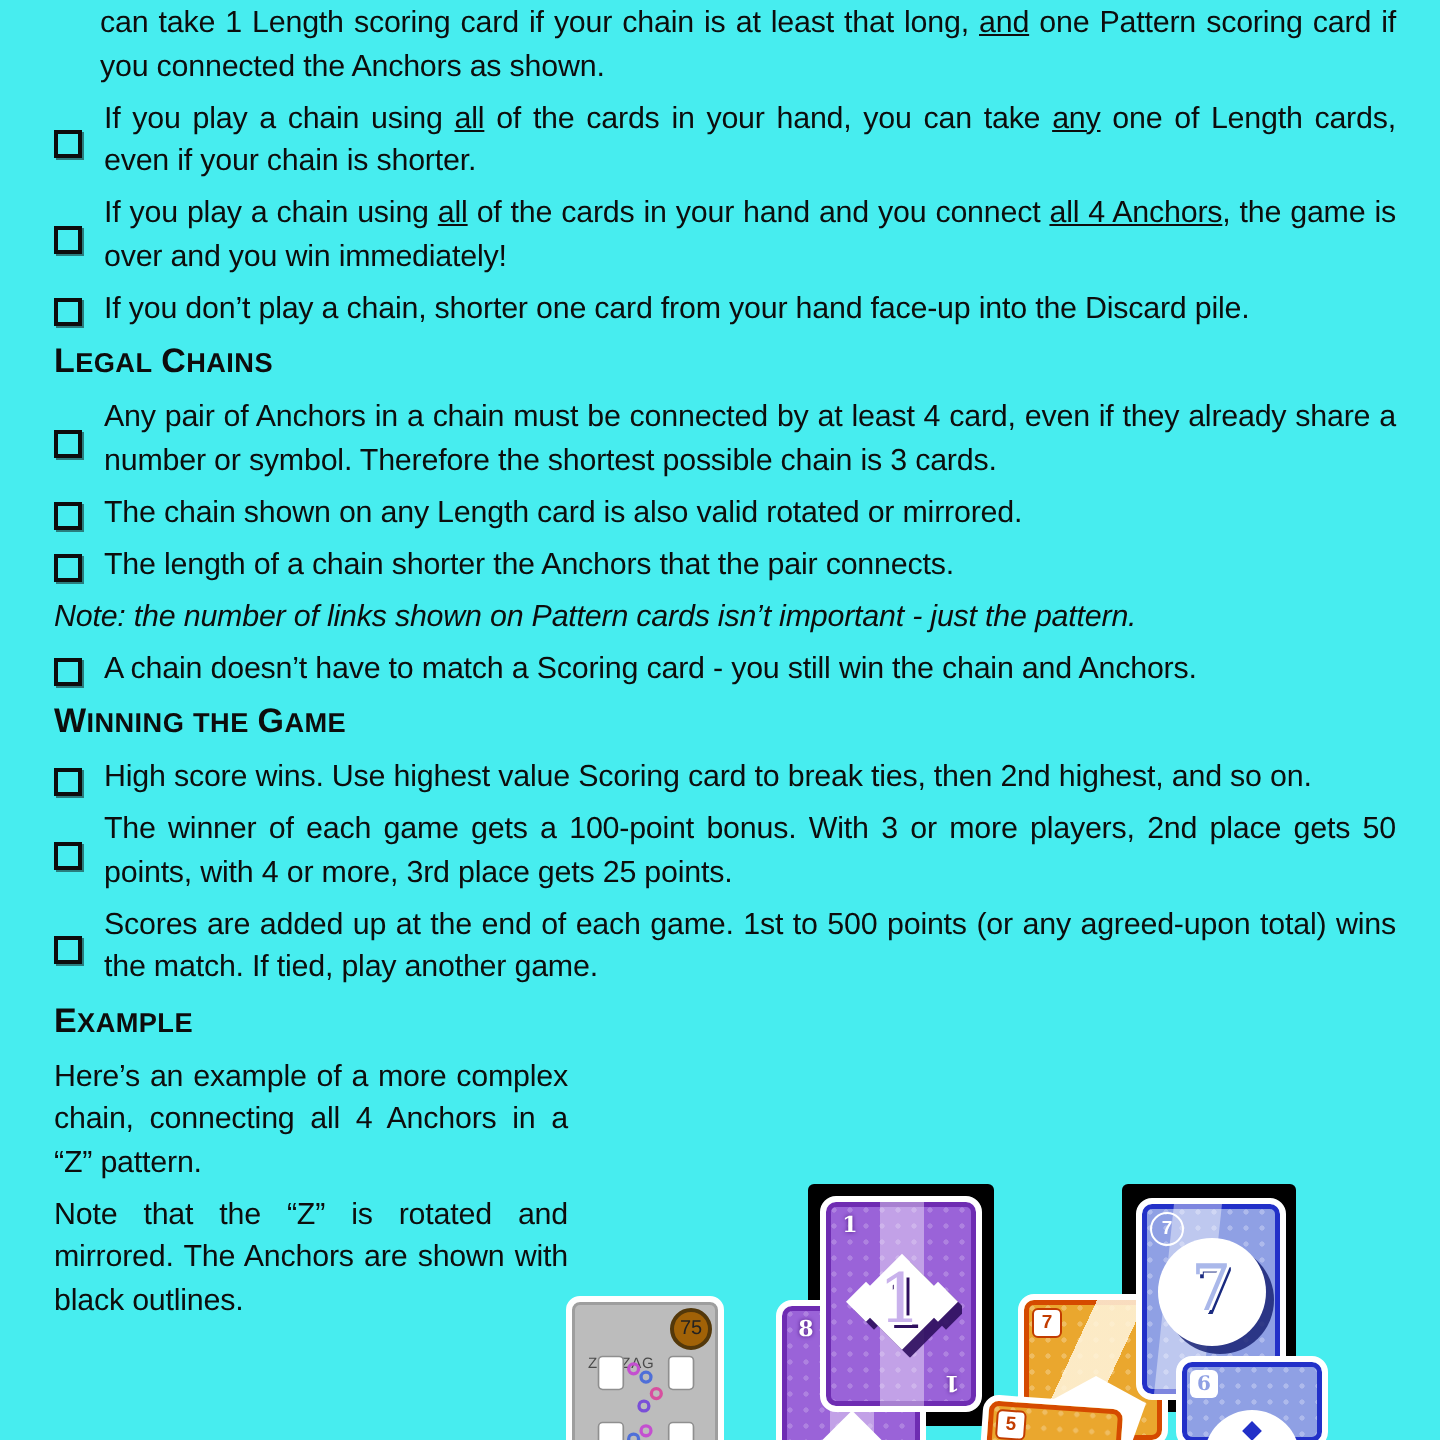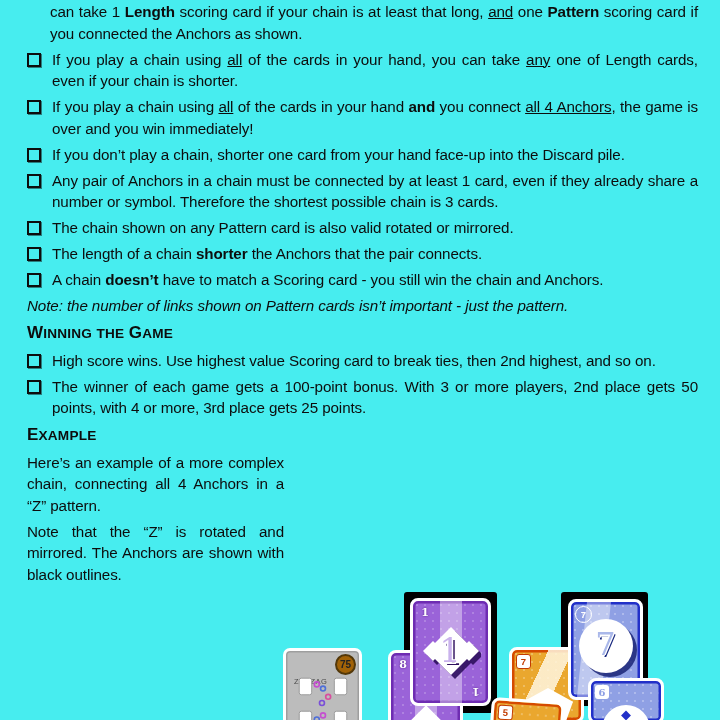--- a/index.html
+++ b/index.html
@@ -6,30 +6,30 @@
   body{
     position:relative;width:720px;height:720px;overflow:hidden;
     background:#47EDEF;color:#0D0D0D;
     font-family:"Liberation Sans",sans-serif;
   }
   #flow{
     position:absolute;top:1px;left:0;width:720px;box-sizing:border-box;
     padding:0 22px 0 27px;font-size:15.2px;line-height:21.5px;letter-spacing:-.1px;
   }
   .blk{margin:0 0 4.5px}
-  .bullet{display:flex;align-items:flex-start;text-align:justify}
+  .bullet{display:flex;align-items:center;text-align:justify}
   .continuation{padding-left:23px;text-align:justify}
   .chk{flex:0 0 auto;width:10px;height:10px;border:2px solid #0d0d0d;
        margin:4px 11px 0 0;box-shadow:1px 1px 0 rgba(13,13,13,.5)}
   .bullet .txt{flex:1}
   .heading{margin:6px 0;font-weight:bold;line-height:20px;letter-spacing:.2px}
   .hb{font-size:17px}.hs{font-size:13.6px}
   .note{margin:0 0 4.5px}
   .para{width:257px;text-align:justify;margin:0 0 4.5px}
-  .b{font-weight:bold}.u{text-decoration:underline}.i{font-style:italic}
+  .b{font-weight:normal}.u{text-decoration:underline}.i{font-style:italic}
 
   
   .anchor{position:absolute;background:#000;border-radius:3px}
   .a1{left:404px;top:592px;width:93px;height:121px;z-index:2}
   .a2{left:561px;top:592px;width:87px;height:114px;z-index:2}
   .card{position:absolute;border:3px solid #fff;border-radius:8px;box-sizing:border-box;overflow:hidden}
   .pcard{background-color:#9A63D8;background-image:radial-gradient(rgba(255,255,255,.2) 1.2px,transparent 1.4px);background-size:8px 8px;box-shadow:inset 0 0 0 2.5px #6E2CB2}
   .ocard{background-color:#EAA72E;background-image:radial-gradient(rgba(255,255,255,.25) 1.2px,transparent 1.4px);background-size:8px 8px;box-shadow:inset 0 0 0 2.5px #D54A00}
   .bcard{background-color:#8FA0E4;background-image:radial-gradient(rgba(255,255,255,.28) 1.2px,transparent 1.4px);background-size:8px 8px;box-shadow:inset 0 0 0 2.5px #2230C8}
   .p8{left:388px;top:650px;width:75px;height:84px;z-index:3}
@@ -57,21 +57,21 @@
     font-family:"DejaVu Serif",serif;font-size:32px;color:#AAB8EA;
     text-shadow:-1.5px 0 #fff,1.5px 0 #fff,0 -1.5px #fff,0 1.5px #fff,2px 2px 0 #1A2A80}
   .pent{position:absolute;left:11px;top:38px;width:50px;height:36px;background:#fff;clip-path:polygon(50% 0,100% 38%,84% 100%,16% 100%,0 38%);z-index:1}
   .tag{position:absolute;left:27px;top:54px;width:20px;height:9px;background:#fff;border:1px solid #D04828;border-radius:1px;z-index:2}
   .circ6{position:absolute;left:50%;top:24px;transform:translateX(-50%);width:48px;height:48px;background:#fff;border-radius:50%;z-index:1}
   .mark6{position:absolute;left:50%;top:31px;transform:translateX(-50%) rotate(45deg);width:7px;height:7px;background:#2230C8;z-index:2}
   .zz{position:absolute;left:283px;top:648px;width:79px;height:90px;z-index:1;background:#BCBCBC;
       border:3px solid #fff;border-radius:7px;box-sizing:border-box;box-shadow:inset 0 0 0 1.5px #9E9E9E}
   .zz-title{position:absolute;left:8px;top:26px;font-size:7.5px;font-weight:normal;color:#4A4A4A;letter-spacing:.4px}
   .zz-pts{position:absolute;right:3px;top:3px;width:21px;height:21px;border-radius:50%;background:#a16207;
-      border:2px solid #53380A;color:#222;font-weight:bold;font-size:10px;display:flex;align-items:center;justify-content:center;box-sizing:border-box}
+      border:2px solid #53380A;color:#222;font-weight:normal;font-size:10px;display:flex;align-items:center;justify-content:center;box-sizing:border-box}
   .zz-diag{position:absolute;left:5px;top:24px;width:64px;height:56px}
 </style>
 </head>
 <body>
 
 <div id="flow">
     <div class="blk continuation">
       <div class="txt"><span class="">can take 1 </span><span class="b">Length</span><span class=""> scoring card if your chain is at least that long, </span><span class="u">and</span><span class=""> one </span><span class="b">Pattern</span><span class=""> scoring card if you connected the Anchors as shown.</span></div>
     </div>
     <div class="blk bullet">
@@ -79,47 +79,52 @@
       <div class="txt"><span class="">If you play a chain using </span><span class="u">all</span><span class=""> of the cards in your hand, you can take </span><span class="u">any</span><span class=""> one of Length cards, even if your chain is shorter.</span></div>
     </div>
     <div class="blk bullet">
       <span class="chk"></span>
       <div class="txt"><span class="">If you play a chain using </span><span class="u">all</span><span class=""> of the cards in your hand </span><span class="b">and</span><span class=""> you connect </span><span class="u">all 4 Anchors</span><span class="">, the game is over and you win immediately!</span></div>
     </div>
     <div class="blk bullet">
       <span class="chk"></span>
       <div class="txt"><span class="">If you don’t play a chain, shorter one card from your hand face-up into the Discard pile.</span></div>
     </div>
+    <div class="heading"><span><span class="hb">L</span><span class="hs">E</span><span class="hs">G</span><span class="hs">A</span><span class="hs">L</span></span> <span><span class="hb">C</span><span class="hs">H</span><span class="hs">A</span><span class="hs">I</span><span class="hs">N</span><span class="hs">S</span></span></div>
     <div class="blk bullet">
       <span class="chk"></span>
-      <div class="txt"><span class="">Any pair of Anchors in a chain must be connected by at least 1 card, even if they already share a number or symbol. Therefore the shortest possible chain is 3 cards.</span></div>
+      <div class="txt"><span class="">Any pair of Anchors in a chain must be connected by at least 4 card, even if they already share a number or symbol. Therefore the shortest possible chain is 3 cards.</span></div>
     </div>
     <div class="blk bullet">
       <span class="chk"></span>
-      <div class="txt"><span class="">The chain shown on any Pattern card is also valid rotated or mirrored.</span></div>
+      <div class="txt"><span class="">The chain shown on any Length card is also valid rotated or mirrored.</span></div>
     </div>
     <div class="blk bullet">
       <span class="chk"></span>
       <div class="txt"><span class="">The length of a chain </span><span class="b">shorter</span><span class=""> the Anchors that the pair connects.</span></div>
     </div>
+    <div class="blk note">
+      <div class="txt"><span class="i">Note: the number of links shown on Pattern cards isn’t important - just the pattern.</span></div>
+    </div>
     <div class="blk bullet">
       <span class="chk"></span>
       <div class="txt"><span class="">A chain </span><span class="b">doesn’t</span><span class=""> have to match a Scoring card - you still win the chain and Anchors.</span></div>
-    </div>
-    <div class="blk note">
-      <div class="txt"><span class="i">Note: the number of links shown on Pattern cards isn’t important - just the pattern.</span></div>
     </div>
     <div class="heading"><span><span class="hb">W</span><span class="hs">I</span><span class="hs">N</span><span class="hs">N</span><span class="hs">I</span><span class="hs">N</span><span class="hs">G</span></span> <span><span class="hs">T</span><span class="hs">H</span><span class="hs">E</span></span> <span><span class="hb">G</span><span class="hs">A</span><span class="hs">M</span><span class="hs">E</span></span></div>
     <div class="blk bullet">
       <span class="chk"></span>
       <div class="txt"><span class="">High score wins. Use highest value Scoring card to break ties, then 2nd highest, and so on.</span></div>
     </div>
     <div class="blk bullet">
       <span class="chk"></span>
       <div class="txt"><span class="">The winner of each game gets a 100-point bonus. With 3 or more players, 2nd place gets 50 points, with 4 or more, 3rd place gets 25 points.</span></div>
+    </div>
+    <div class="blk bullet">
+      <span class="chk"></span>
+      <div class="txt"><span class="">Scores are added up at the end of each game. 1st to 500 points (or any agreed-upon total) wins the match. If tied, play another game.</span></div>
     </div>
     <div class="heading"><span><span class="hb">E</span><span class="hs">X</span><span class="hs">A</span><span class="hs">M</span><span class="hs">P</span><span class="hs">L</span><span class="hs">E</span></span></div>
     <div class="blk para">
       <div class="txt"><span class="">Here’s an example of a more complex chain, connecting all 4 Anchors in a “Z” pattern.</span></div>
     </div>
     <div class="blk para">
       <div class="txt"><span class="">Note that the “Z” is rotated and mirrored. The Anchors are shown with black outlines.</span></div>
     </div>
   </div>
 

